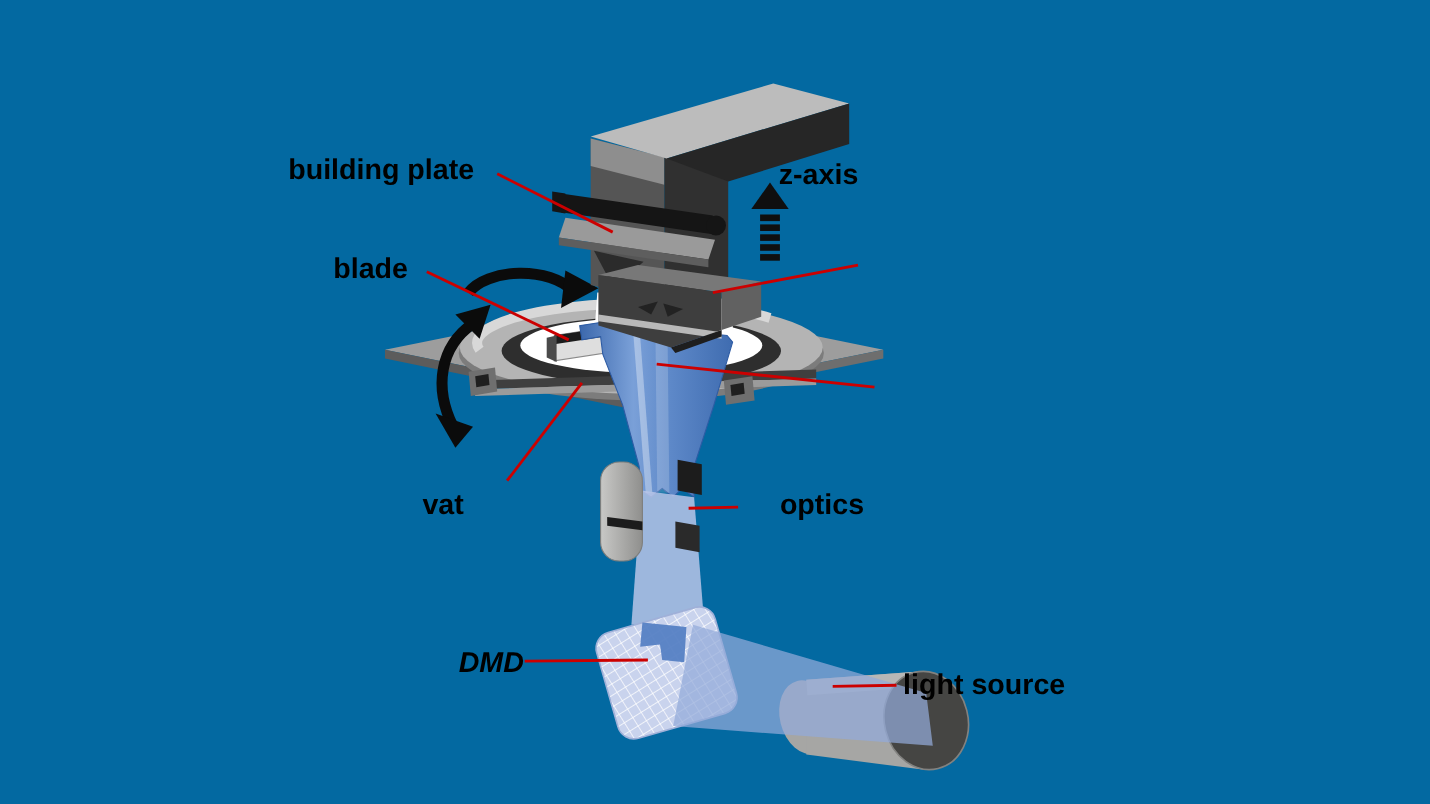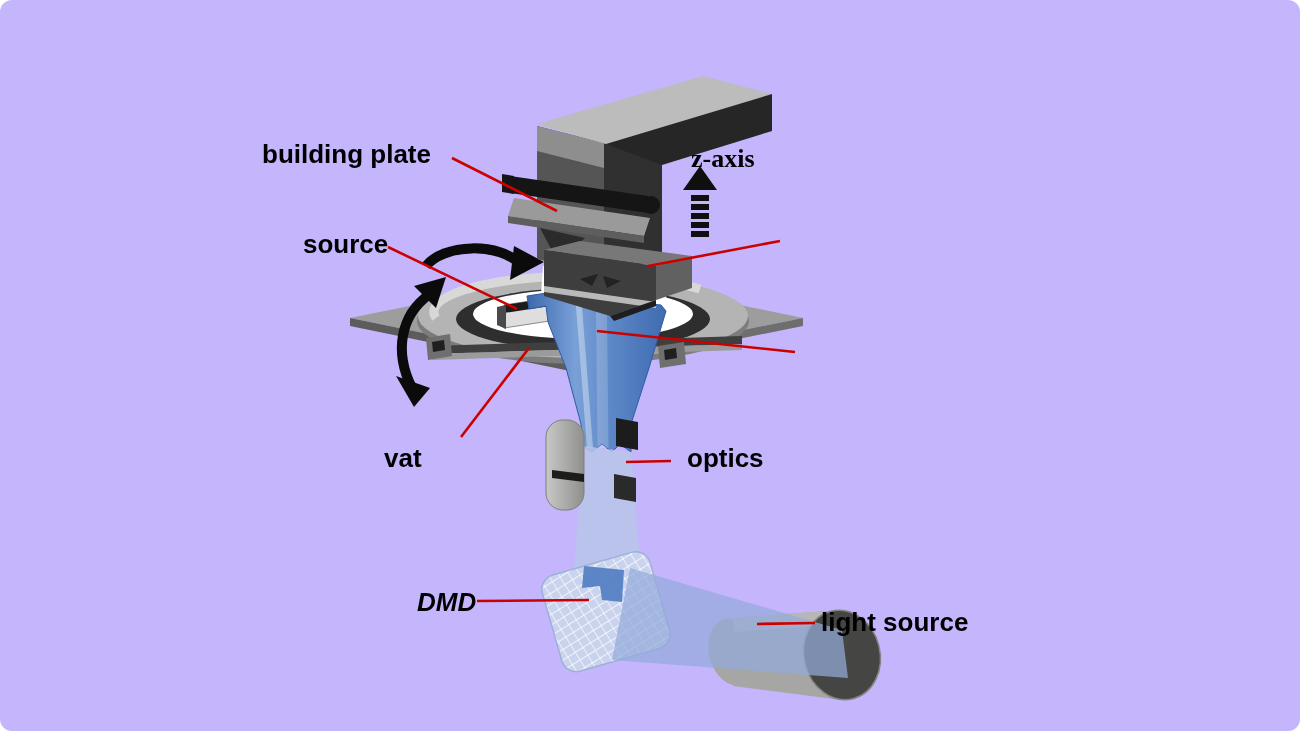--- a/index.html
+++ b/index.html
@@ -1,22 +1,21 @@
 <!DOCTYPE html>
 <html><head>
 <meta charset="utf-8">
 <style>
   html,body{margin:0;padding:0;background:#fff;}
   .stage{
     position:relative;
     width:1300px;height:731px;
-    background:#c4b5fd;
+    background:#0369a1;
     overflow:hidden;
     font-family:"Liberation Sans", sans-serif;
-    border-radius:12px;
   }
   .stage svg{position:absolute;left:0;top:0;}
   .lbl{
     position:absolute;
     font-family:"Liberation Sans", sans-serif;
     font-weight:bold;
     font-size:26px;
     line-height:1.05;
     color:#000;
     white-space:nowrap;
@@ -163,19 +162,19 @@
       <line x1="648" y1="266" x2="780" y2="241"></line>
       <line x1="597" y1="331" x2="795" y2="352"></line>
       <line x1="461" y1="437" x2="529" y2="348"></line>
       <line x1="626" y1="462" x2="671" y2="461"></line>
       <line x1="477" y1="601" x2="589" y2="600"></line>
       <line x1="757" y1="624" x2="815" y2="623"></line>
     </g>
   </svg>
 
   <div class="lbl" style="left:262px;top:141px;">building plate</div>
-  <div class="lbl" style="left:303px;top:231px;">source</div>
-  <div class="lbl" style="left:691px;top:145px;font-family:Liberation Serif, serif;">z-axis</div>
+  <div class="lbl" style="left:303px;top:231px;">blade</div>
+  <div class="lbl" style="left:708px;top:145px;">z-axis</div>
   <div class="lbl" style="left:384px;top:445px;">vat</div>
-  <div class="lbl" style="left:687px;top:445px;">optics</div>
+  <div class="lbl" style="left:709px;top:445px;">optics</div>
   <div class="lbl" style="left:417px;top:589px;font-style:italic;">DMD</div>
   <div class="lbl" style="left:821px;top:609px;">light source</div>
 </div>
 
 </body></html>

